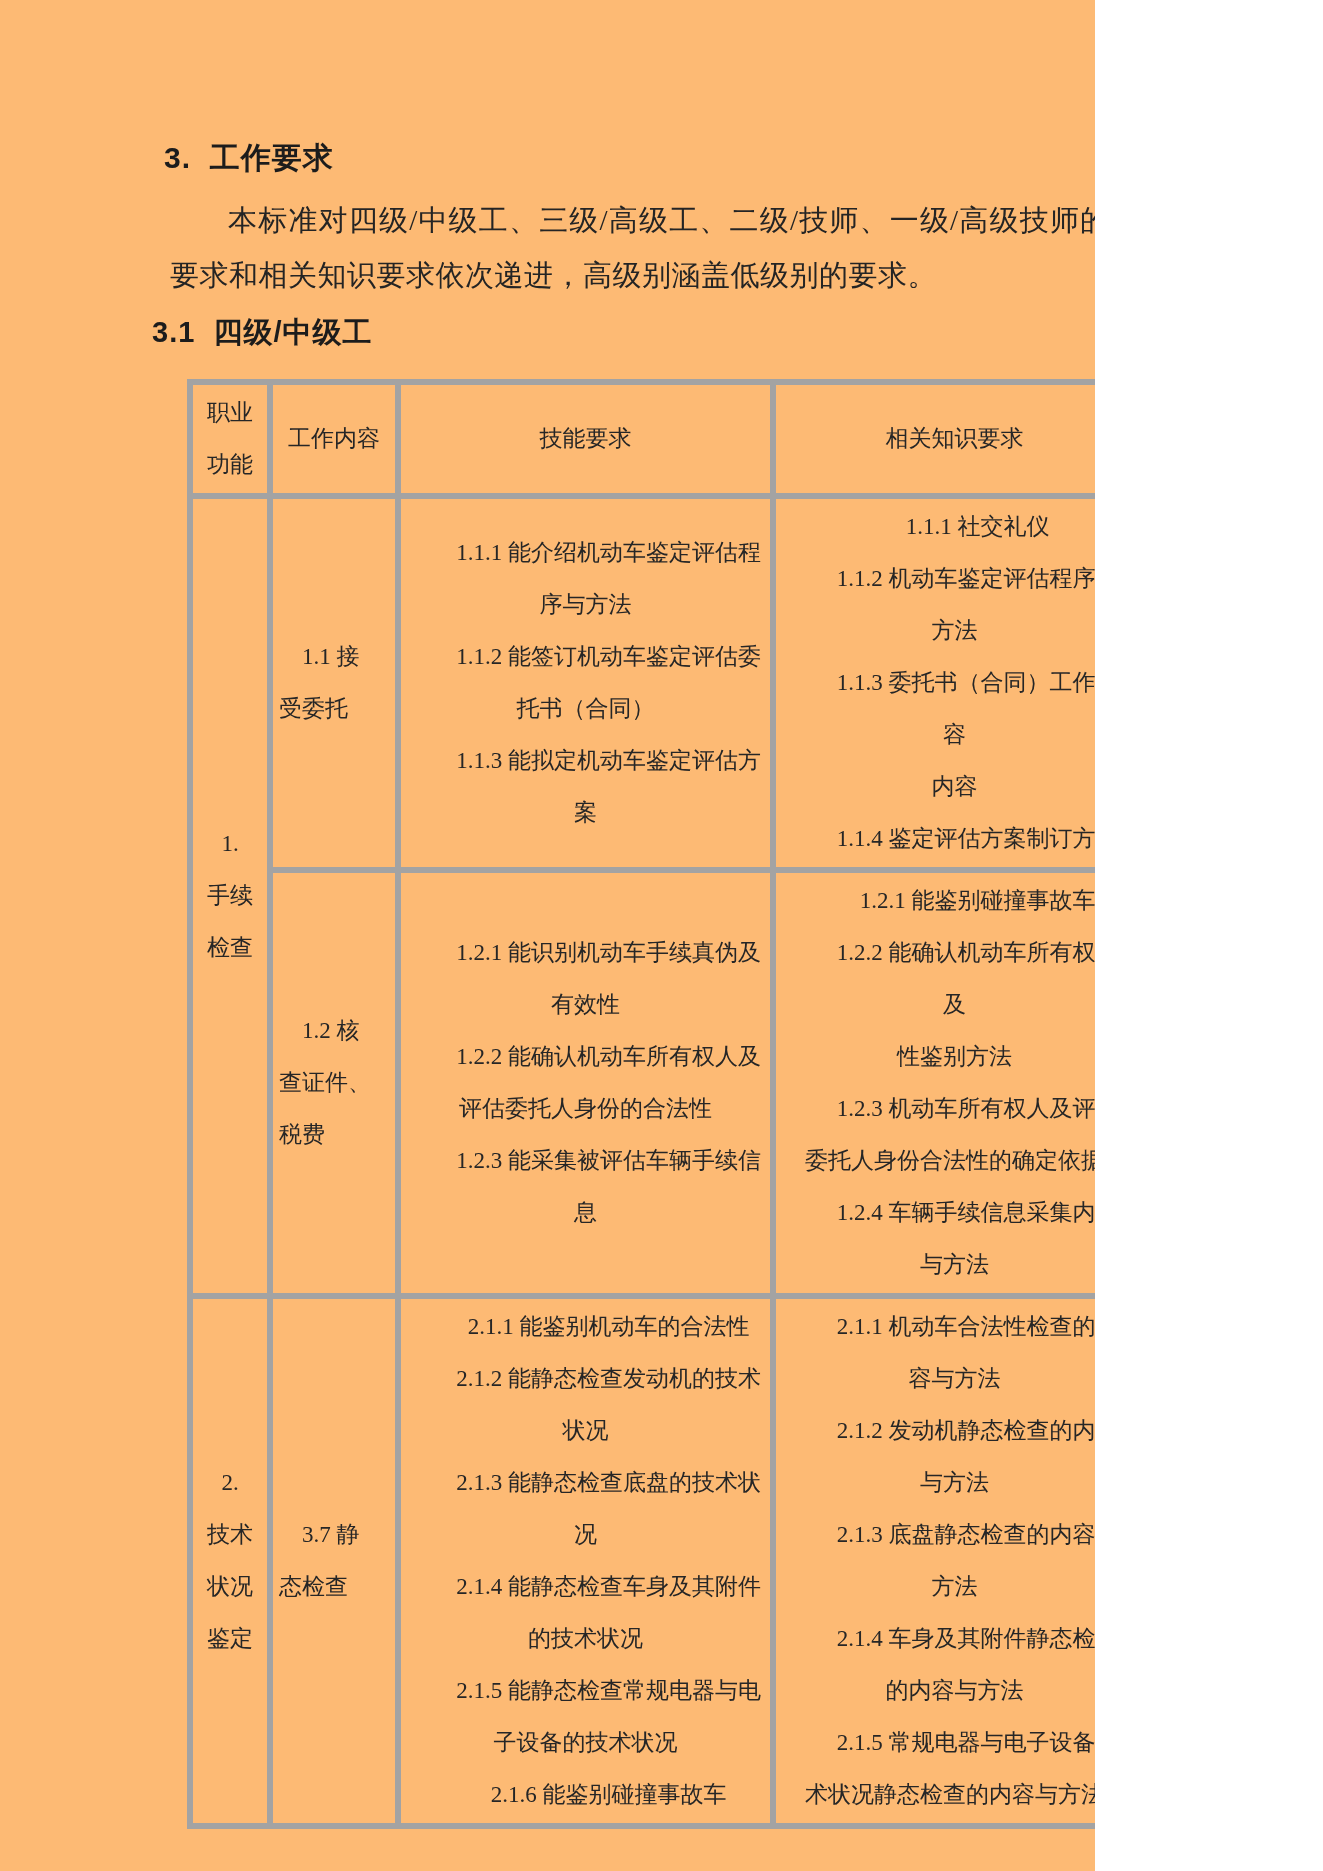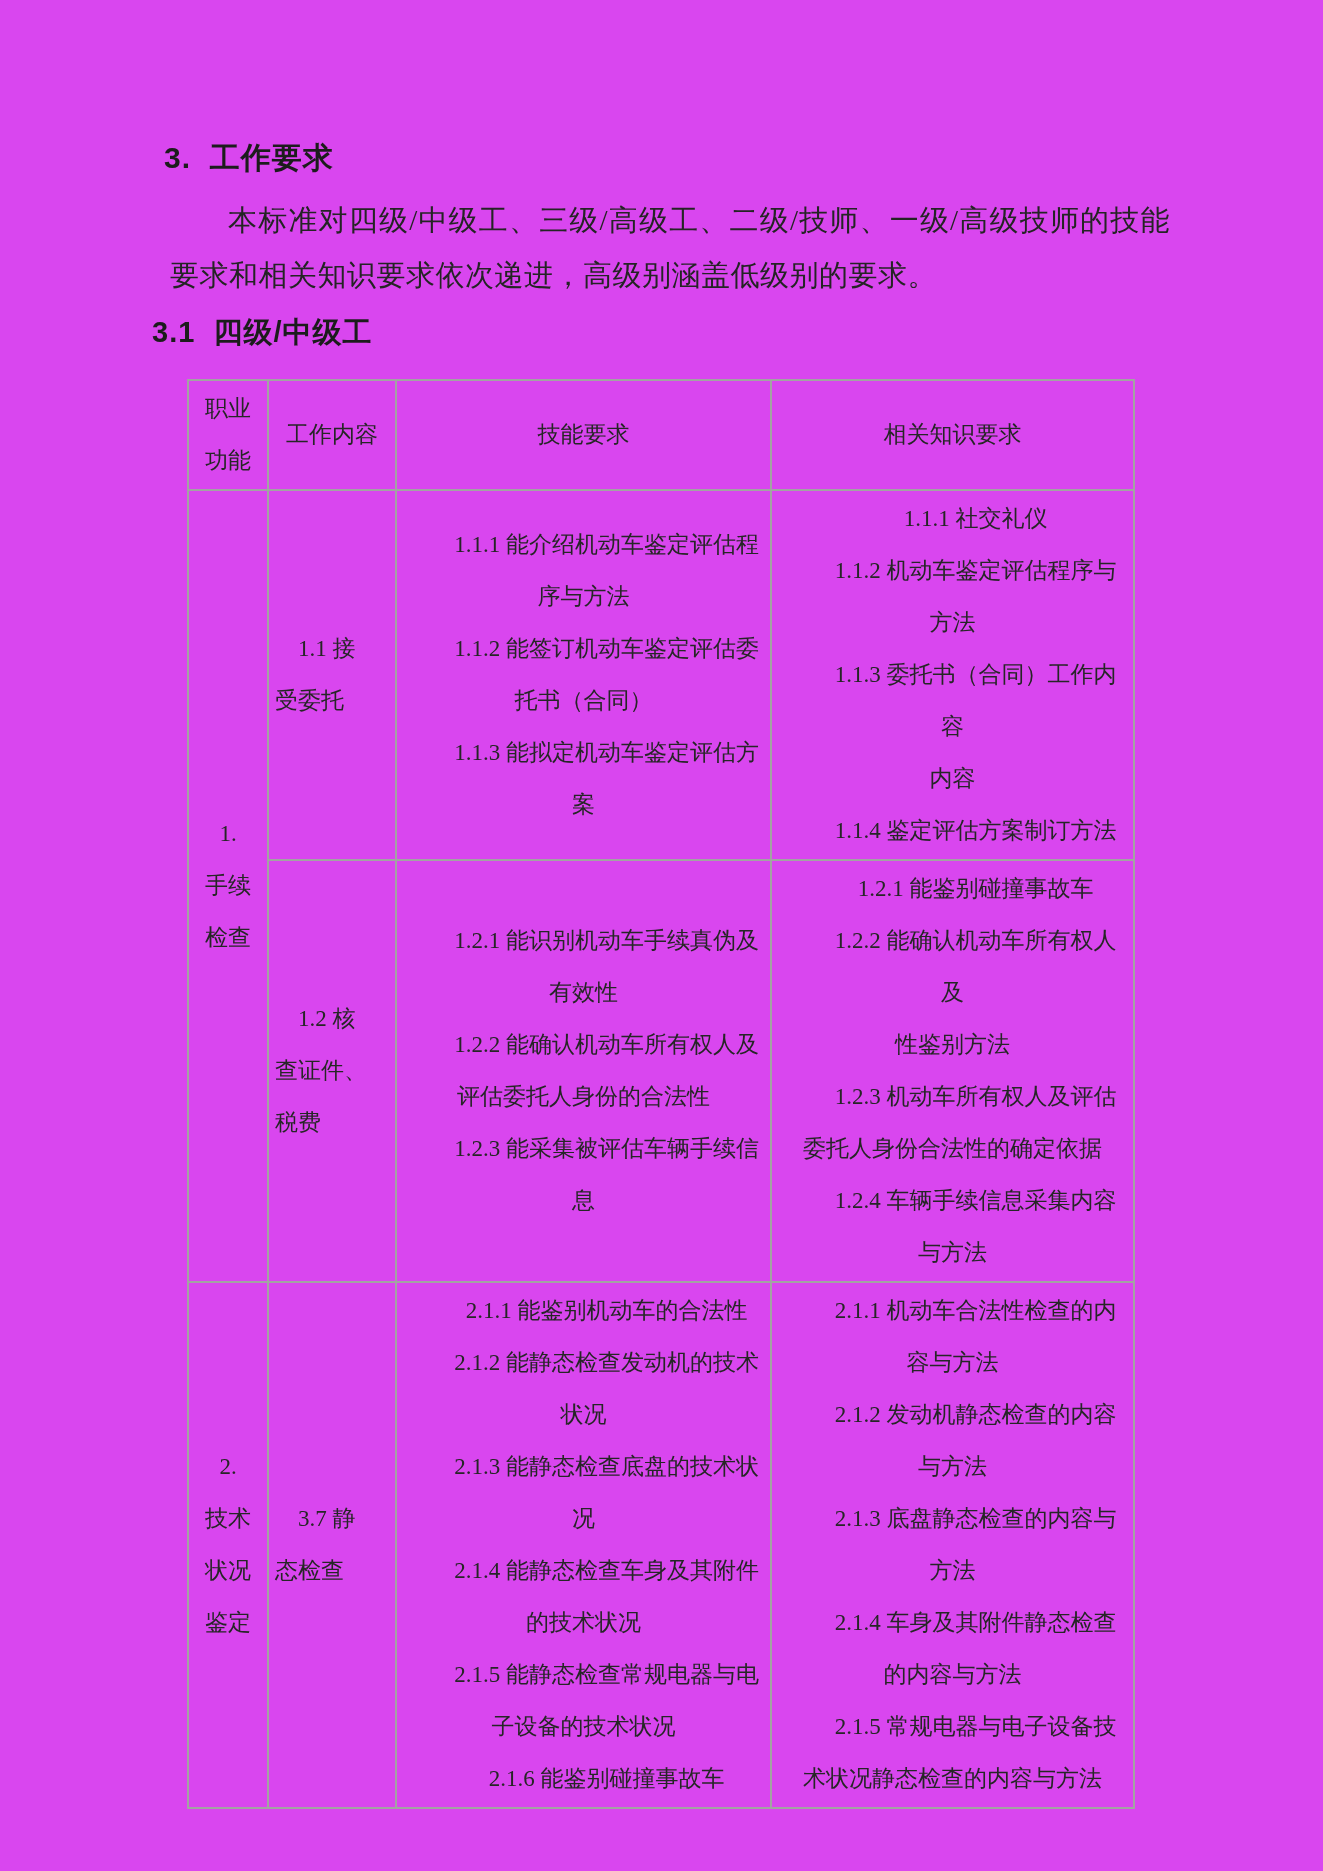--- a/index.html
+++ b/index.html
@@ -1,20 +1,20 @@
 <!DOCTYPE html>
 <html><head>
 <meta charset="utf-8">
 <style>
   html,body { margin:0; padding:0; background:#ffffff; }
   .page {
     position: relative;
-    width: 1323px;
+    width: 1095px;
     height: 1871px;
-    background: #d946ef;
+    background: #fdba74;
     color: #222222;
     font-family: "Liberation Serif", serif;
     overflow: hidden;
   }
   .content {
     position: absolute;
     left: 170px;
     top: 138px;
     width: 1000px;
   }
@@ -45,21 +45,21 @@
     white-space: pre;
     letter-spacing: 1px;
   }
   table.std {
     border-collapse: collapse;
     table-layout: fixed;
     width: 946px;
     margin: 26px 0 0 17px;
   }
   table.std td, table.std th {
-    border: 2px solid #a3a3a3;
+    border: 6px solid #a3a3a3;
     font-size: 23px;
     line-height: 52px;
     font-weight: normal;
     vertical-align: middle;
     color: #262626;
     padding: 2px 6px;
   }
   th.hdr {
     text-align: center;
     font-size: 24px;

